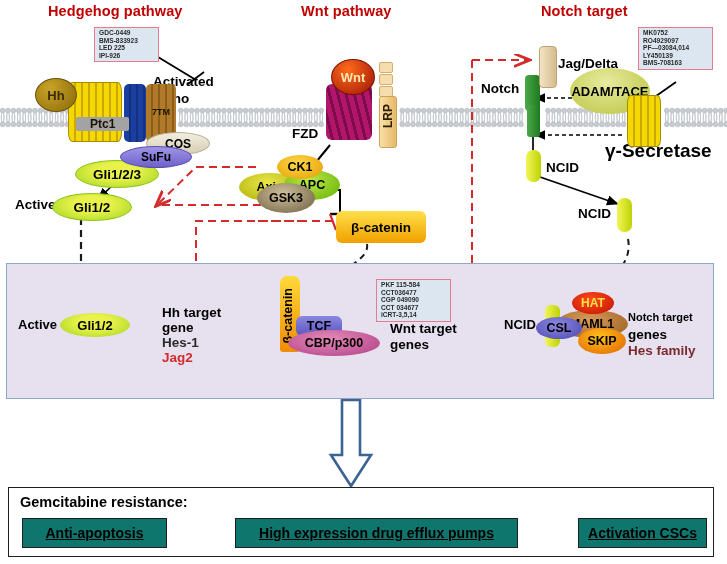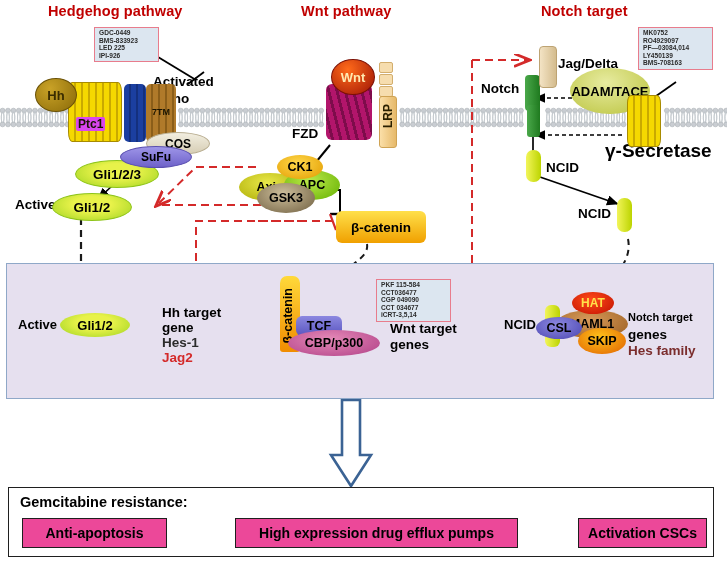--- a/index.html
+++ b/index.html
@@ -8,22 +8,22 @@
   .abs{position:absolute;}
   .ttl{font-weight:bold;font-size:14.5px;color:#C00000;letter-spacing:.1px;white-space:nowrap;}
   .lbl{font-weight:bold;color:#000;white-space:nowrap;}
   .drugbox{border:1.6px solid #E87C8C;background:#DCE6F0;padding:1px 3px 2px 4px;
            line-height:7.6px;font-size:6.6px;font-weight:bold;color:#2b2b2b;}
   .drugbox div{white-space:nowrap;}
   .ell{border-radius:50%;display:flex;align-items:center;justify-content:center;
        font-weight:bold;color:#000;}
   .nuc{background:#E6E0EF;border:1.3px solid #8FA8C8;}
   .botbox{border:1.6px solid #1F1F1F;background:#fff;}
-  .sbox{border:1.5px solid #1F1F1F;background:#ec4899;display:flex;align-items:center;
-        justify-content:center;font-weight:bold;}
+  .sbox{border:1.5px solid #1F1F1F;background:#0f766e;display:flex;align-items:center;
+        justify-content:center;font-weight:bold;text-decoration:underline;}
   svg{position:absolute;left:0;top:0;overflow:visible;}
   .vert{writing-mode:vertical-rl;transform:rotate(180deg);}
 </style>
 </head>
 <body>
 
 <div id="root">
 
   <svg width="727" height="564">
     <defs>
@@ -397,21 +397,21 @@
   </div>
 
   <div class="abs ell" style="left:35px;top:78px;width:40px;height:32px;
        background:radial-gradient(circle at 35% 30%,#C9A227,#8A6A08);
        border:1.5px solid #6b5206;font-size:13px;color:#3a2c00;z-index:6;">Hh</div>
 
   <div class="abs" style="left:68px;top:82px;width:52px;height:58px;z-index:5;
        background:repeating-linear-gradient(90deg,#F5D800 0 5px,#C9A900 5px 7px);
        border:1.5px solid #A88B00;border-radius:4px/10px;"></div>
   <div class="abs lbl" style="left:76px;top:117px;font-size:12px;color:#1a1400;z-index:7;
-       background:#d946ef;padding:0 2px;border-radius:2px;">Ptc1</div>
+       background:#a3a3a3;padding:0 14px;border-radius:2px;">Ptc1</div>
 
   <div class="abs" style="left:124px;top:84px;width:22px;height:58px;z-index:5;
        background:repeating-linear-gradient(90deg,#1B3FA0 0 5px,#14307e 5px 7px);
        border-radius:5px;"></div>
   <div class="abs" style="left:146px;top:84px;width:30px;height:58px;z-index:5;
        background:repeating-linear-gradient(90deg,#B07A2A 0 5px,#8B5E19 5px 7px);
        border-radius:5px;"></div>
   <div class="abs lbl" style="left:152px;top:107px;font-size:9px;color:#1a1400;z-index:7;">7TM</div>
 
   <div class="abs lbl" style="left:153px;top:74px;font-size:13.5px;">Activated</div>

